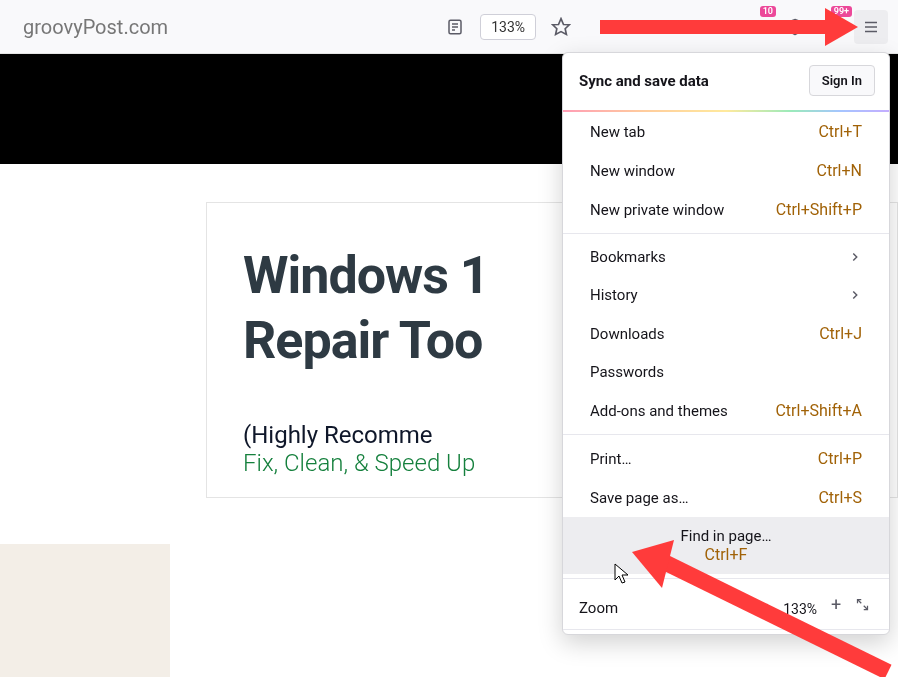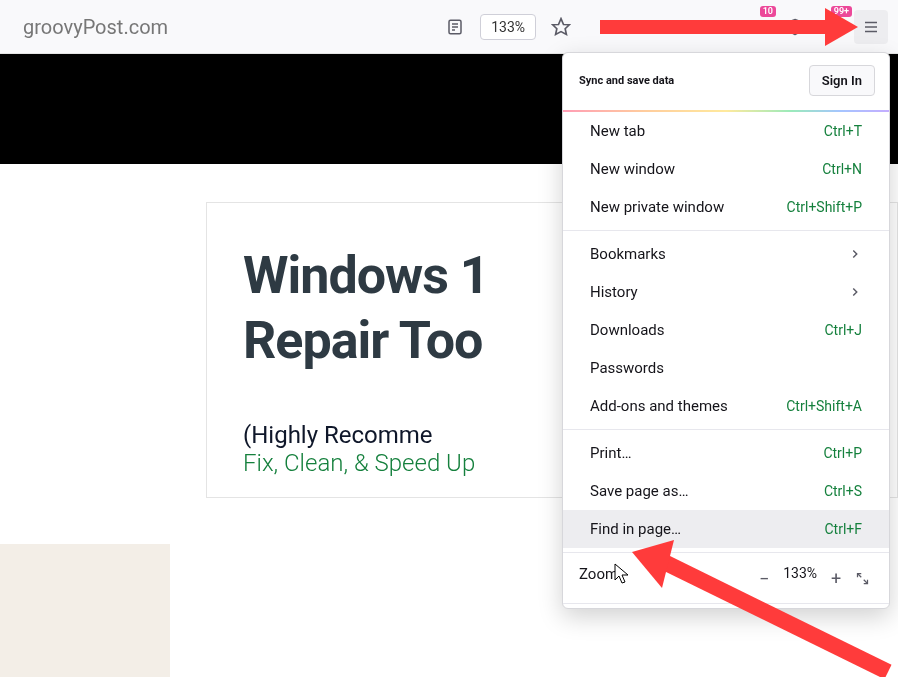--- a/index.html
+++ b/index.html
@@ -21,29 +21,29 @@
 .ad-label { text-align: right; color: #bdbdbd; font-size: 15px; letter-spacing: 4px; padding: 12px 38px 8px 0; }
 .ad-card { margin: 0 0 0 206px; border: 1px solid #e4e4e4; padding: 40px 28px 20px 36px; background: #fff; }
 .ad-title { font-size: 52px; font-weight: 700; color: #2e3a43; line-height: 1.25; letter-spacing: -1px; }
 .ad-sub { font-size: 24px; color: #0f172a; margin-top: 48px; font-weight: 400; }
 .ad-body { font-size: 24px; color: #15803d; font-weight: 300; }
 .thumb { position: absolute; left: 0; top: 490px; width: 170px; height: 140px; background: #f3eee7; }
 
 
 .menu { position: absolute; top: 52px; right: 8px; width: 328px; background: #fff; border: 1px solid #d7d7db; border-radius: 6px; box-shadow: 0 8px 24px rgba(0,0,0,0.18); overflow: hidden; z-index: 10; }
 .menu-head { display: flex; align-items: center; justify-content: space-between; padding: 12px 14px 14px 16px; }
-.menu-head-title { font-size: 11px; font-weight: 700; color: #15141a; }
+.menu-head-title { font-size: 15px; font-weight: 700; color: #15141a; }
 .signin-btn { border: 1px solid #d7d7db; background: #f9f9fb; border-radius: 4px; padding: 7px 12px; font-size: 13px; font-weight: 600; color: #15141a; cursor: pointer; }
 .gradient-sep { height: 2px; background: linear-gradient(90deg,#ff3b6b 0%,#ff9a3b 25%,#ffd43b 50%,#36d576 70%,#4b8bff 85%,#8a5cff 100%); opacity: 0.5; }
 .menu-item { display: flex; align-items: center; justify-content: space-between; padding: 10px 27px; font-size: 15px; color: #15141a; cursor: pointer; }
-.menu-item.highlight { background: #ededf0; }
-.menu-item .shortcut { color: #15803d; font-size: 14px; }
+.menu-item.highlight { background: #ededf0; flex-direction: column; }
+.menu-item .shortcut { color: #a16207; font-size: 16px; }
 .menu-sep { height: 1px; background: #e7e7ed; margin: 4px 0; }
 .chev { color: #5b5b66; }
-.zoom-row { display: flex; align-items: flex-start; padding: 8px 14px 8px 16px; font-size: 15px; color: #15141a; }
+.zoom-row { display: flex; align-items: flex-end; padding: 8px 14px 8px 16px; font-size: 15px; color: #15141a; }
 .zoom-row .lbl { flex: 1; }
 .zoom-ctrl { width: 26px; height: 26px; display: flex; align-items: center; justify-content: center; color: #5b5b66; font-size: 18px; cursor: pointer; }
 .zoom-val { font-size: 14px; color: #15141a; padding: 0 6px; }
 
 
 .arrow { position: absolute; z-index: 20; pointer-events: none; }
 
 
 .cursor { position: absolute; z-index: 25; left: 614px; top: 563px; pointer-events: none; }
 

